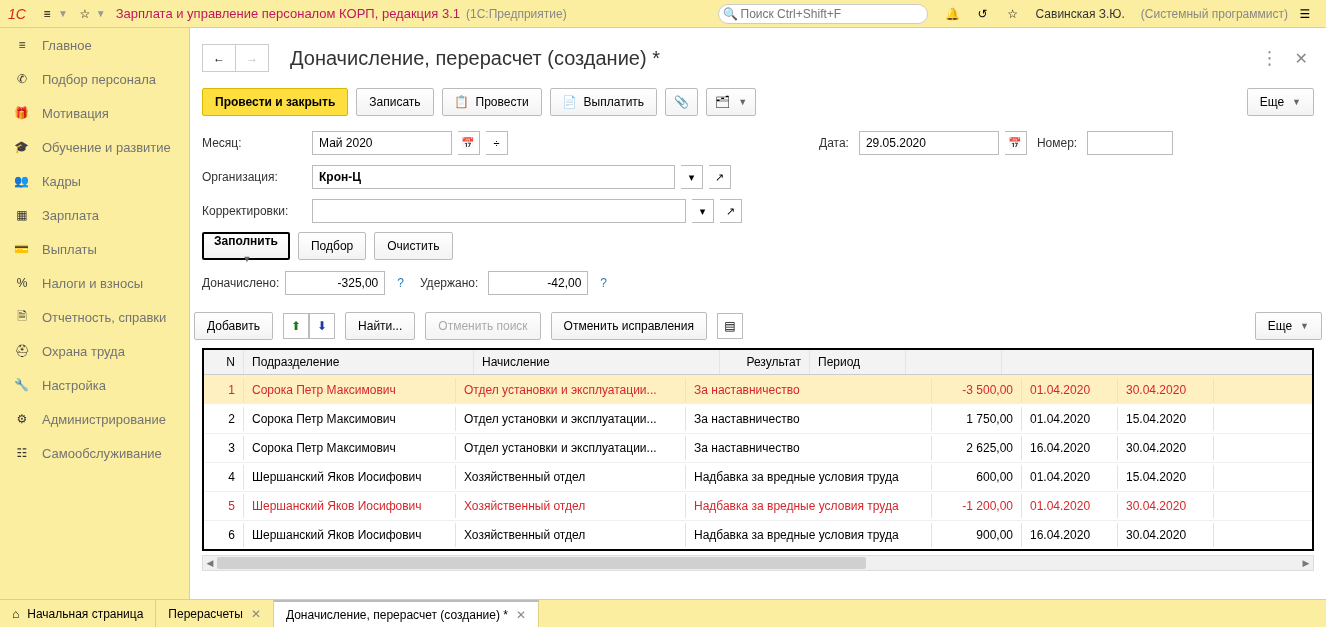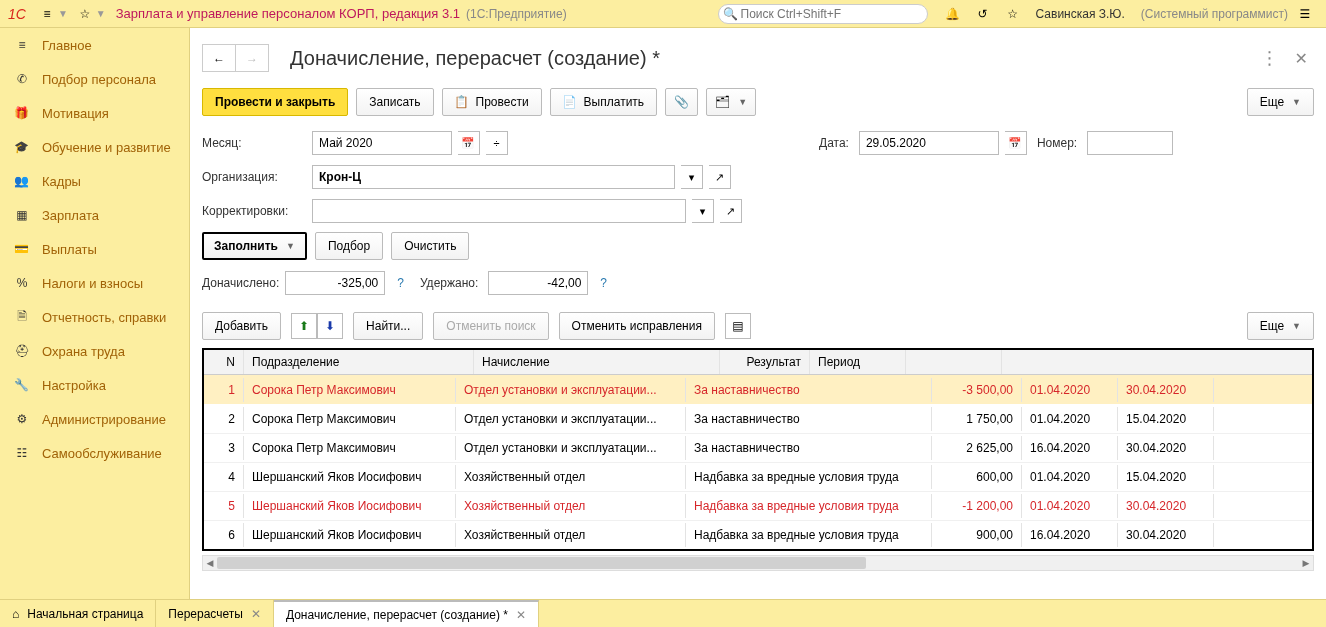--- a/index.html
+++ b/index.html
@@ -16,21 +16,21 @@
 .search-inp { width: 210px; height: 20px; border: 1px solid #ccc; border-radius: 10px; padding: 0 8px 0 22px; font-size: 12px; color: #999; background:#fff; }
 .search-ico { position: absolute; left: 6px; top: 3px; color: #999; }
 .right-icons { display: flex; align-items: center; gap: 4px; margin-left: 12px; }
 .username { color: #333; margin: 0 6px; }
 
 
 .layout { display: flex; height: calc(100% - 28px - 28px); }
 .sidebar { width: 190px; background: #fceea0; border-right: 1px solid #e0d080; }
 .side-item { display: flex; align-items: center; height: 34px; padding: 0 14px; cursor: pointer; gap: 12px; }
 .side-ico { width: 16px; height: 16px; display: flex; align-items: center; justify-content: center; color: #333; }
-.side-label { color: #a16207; font-size: 13px; }
+.side-label { color: #737373; font-size: 13px; }
 
 
 .content { flex: 1; display: flex; flex-direction: column; overflow: hidden; }
 .doc-hdr { display: flex; align-items: center; padding: 8px 12px 4px 12px; height: 56px; }
 .navbtn { width: 34px; height: 28px; border: 1px solid #ccc; background: #fff; margin-right: -1px; display:flex; align-items:center; justify-content:center; cursor:pointer; }
 .navbtn.dis { color: #bbb; }
 .doc-title { font-size: 20px; color: #333; margin-left: 22px; }
 .doc-hdr-r { margin-left: auto; display:flex; gap:10px; }
 .kebab { font-size: 18px; color:#888; cursor:pointer; line-height:1; }
 .close-x { font-size: 16px; color: #888; cursor:pointer; padding: 0 6px; }
@@ -50,28 +50,28 @@
 .inp.org { width: 363px; font-weight: bold; }
 .inp.dep { width: 374px; }
 .inp.date { width: 140px; }
 .inp.num { width: 86px; }
 .inp.amt { width: 100px; text-align:right; }
 .field-btn { width: 22px; height: 24px; border:1px solid #bbb; border-left:none; background:#fff; display:flex; align-items:center; justify-content:center; font-size:11px; cursor:pointer; }
 .qmark { color: #2a7ab0; margin: 0 6px; cursor:pointer; }
 .row2-offset { margin-left: 305px; }
 
 .fill-row { display:flex; gap:8px; padding: 4px 12px 10px 12px; align-items:center; }
-.btn.outlinebold { border: 2px solid #000; font-weight:bold; padding: 0 10px; height:28px; }
+.btn.outlinebold { border: 2px solid #000; font-weight:bold; padding: 0 10px; height:28px;flex-direction:column; }
 
 
 .tabs { display:flex; padding: 0 12px; }
 .tab { padding: 6px 14px; border:1px solid #ccc; border-bottom: 1px solid #ccc; background:#f3f3f3; cursor:pointer; margin-right:-1px; }
 .tab.active { background:#fff; border: 2px solid #000; font-weight:bold; }
 
-.grid-toolbar { display:flex; align-items:center; gap:10px; padding: 8px 12px; justify-content: center; }
+.grid-toolbar { display:flex; align-items:center; gap:10px; padding: 8px 4px; justify-content: center; }
 .arrow-btn { width:26px; height:26px; border:1px solid #bbb; display:flex; align-items:center; justify-content:center; background:#fff; cursor:pointer; }
 .arrow-up { color:#1a7a1a; }
 .arrow-down { color:#1a3aaa; }
 .btn.dis { color:#aaa; }
 
 
 .grid { margin: 0 12px; border:2px solid #000; }
 .gh-row { display:flex; background:#f3f3f3; border-bottom:1px solid #ccc; }
 .gh, .gc { border-right:1px solid #e3e3e3; padding: 5px 8px; }
 .gc { border-bottom: 0; }

